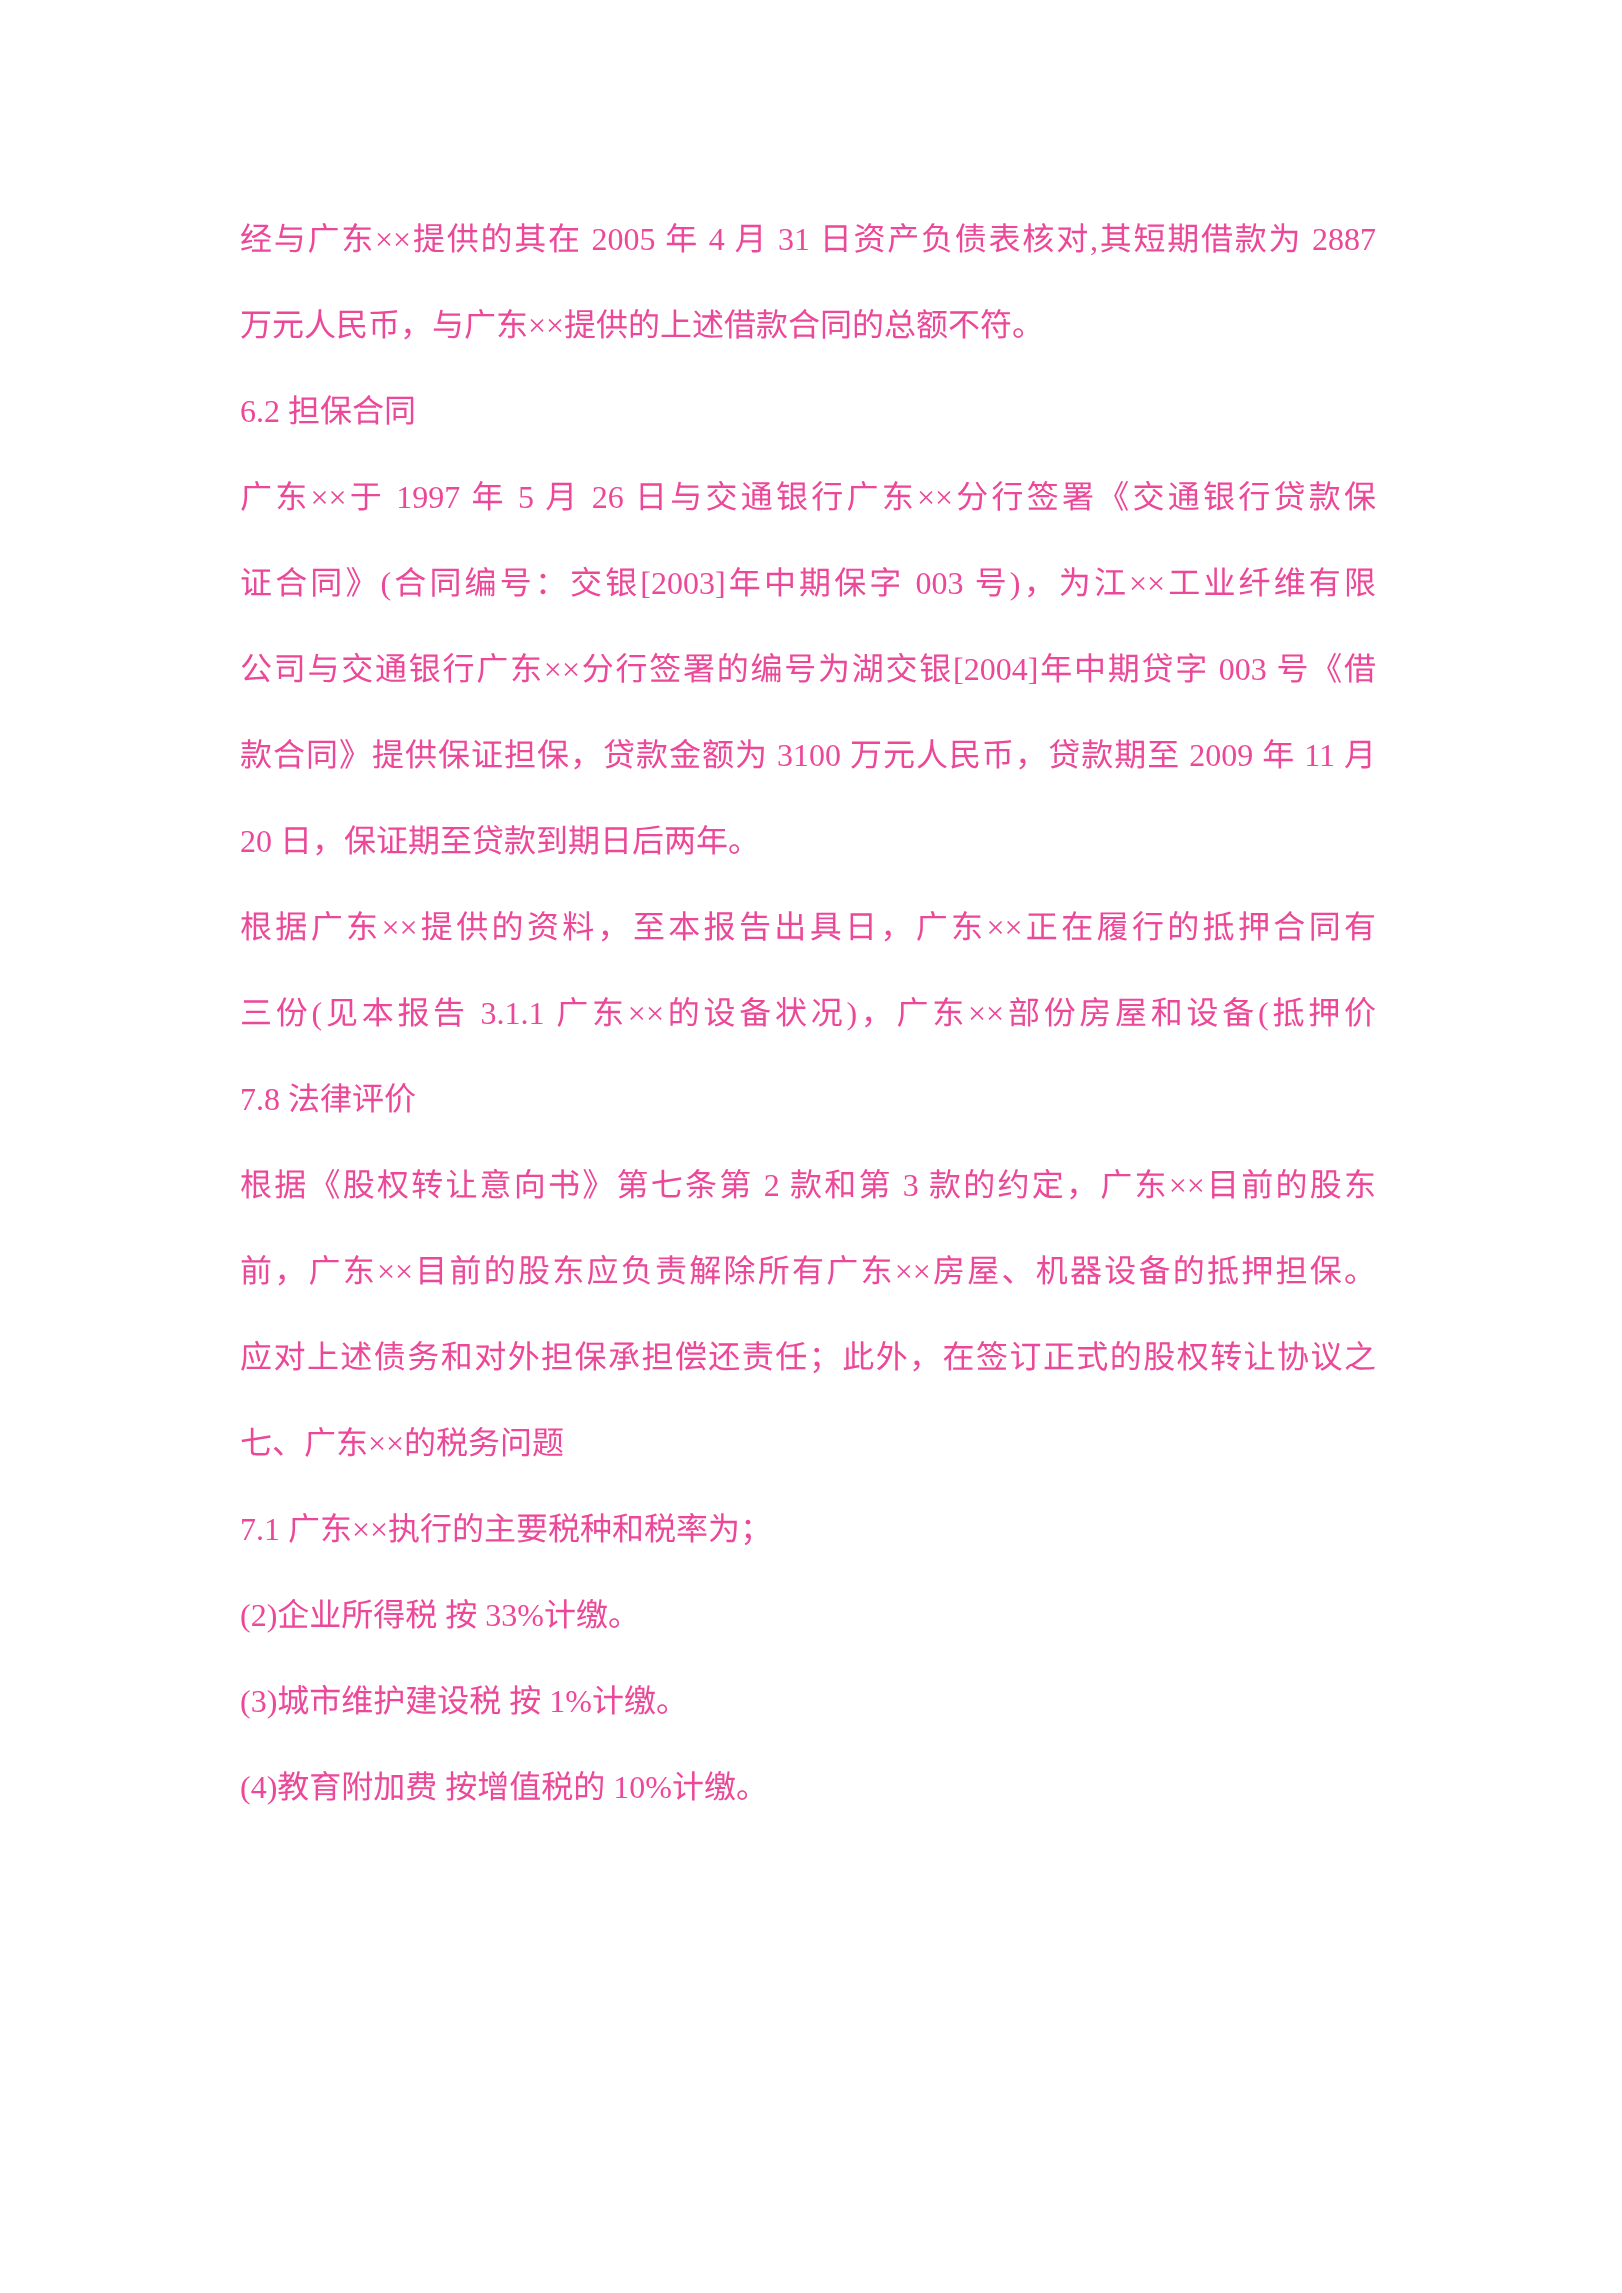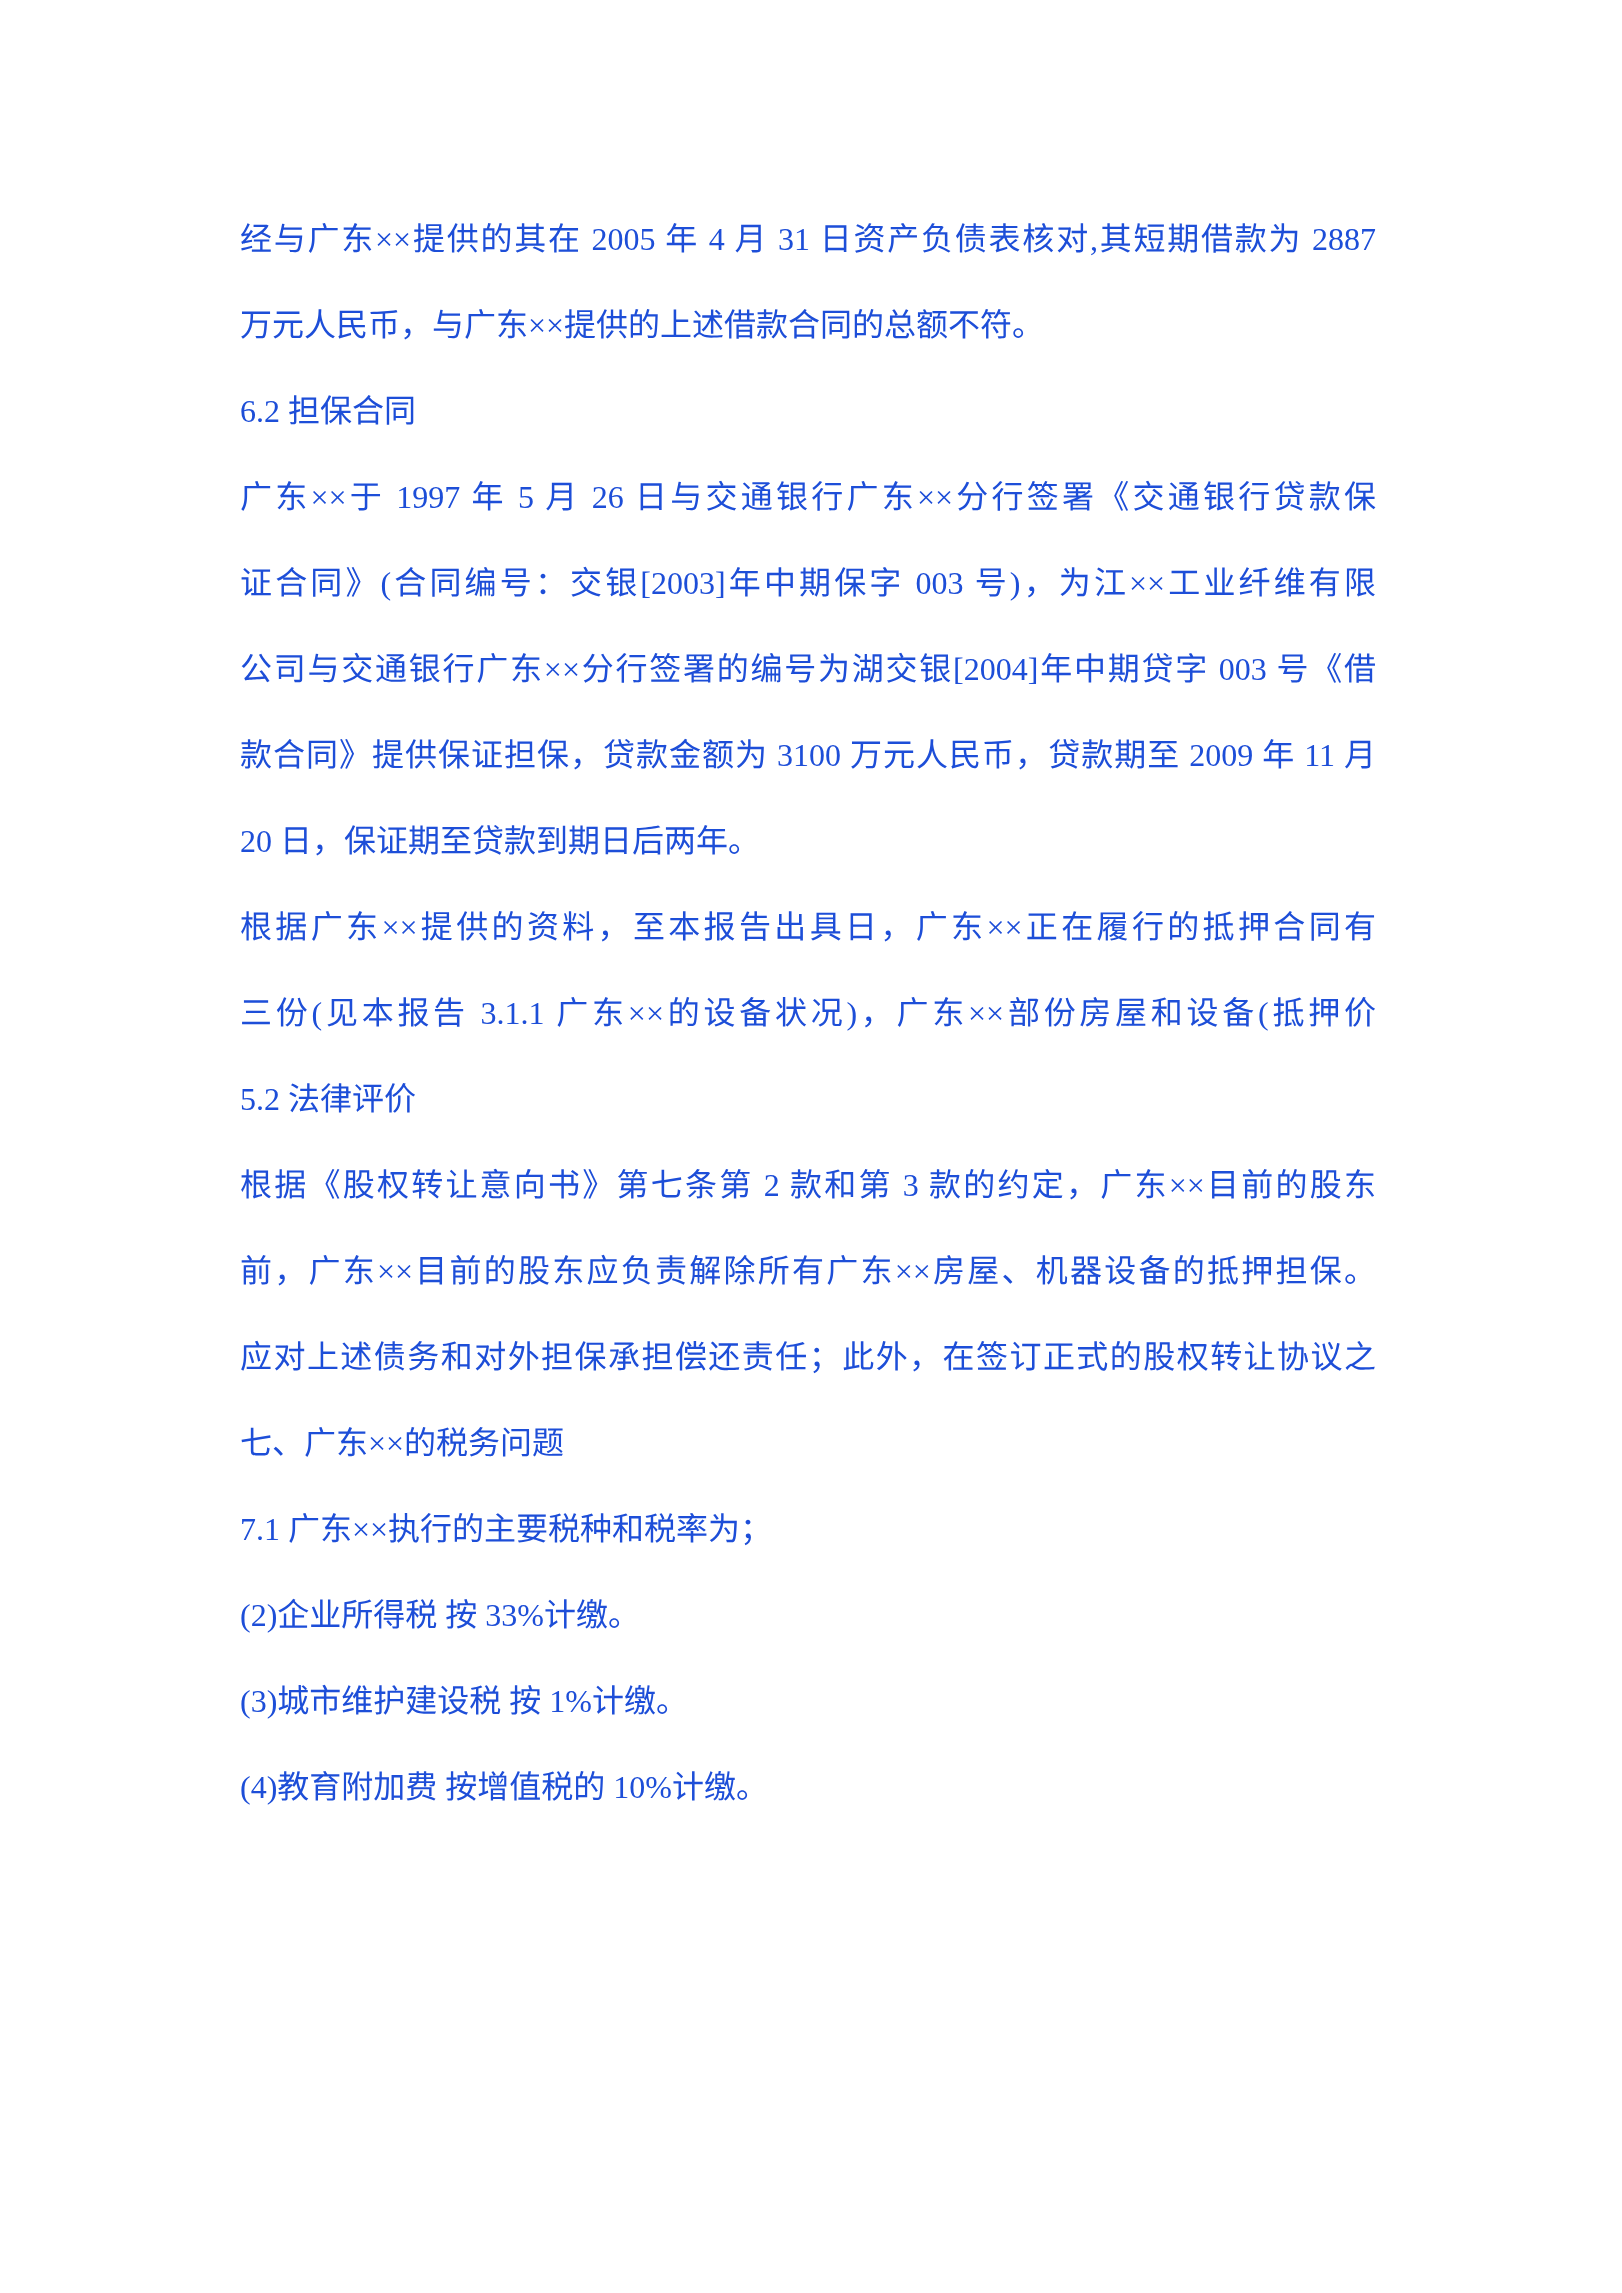--- a/index.html
+++ b/index.html
@@ -25,21 +25,21 @@
     position: absolute;
     left: 240px;
     top: 196px;
     width: 1136px;
     color: #000000;
   }
   .line {
     height: 86px;
     line-height: 86px;
     font-size: 32px;
-    color: #1d4ed8;
+    color: #ec4899;
     text-align: left;
     white-space: normal;
     overflow: visible;
   }
   .line.just {
     text-align: justify;
     text-align-last: justify;
     text-justify: inter-character;
   }
 </style>
@@ -51,21 +51,21 @@
     <div class="line just">经与广东××提供的其在 2005 年 4 月 31 日资产负债表核对,其短期借款为 2887</div>
     <div class="line">万元人民币，与广东××提供的上述借款合同的总额不符。</div>
     <div class="line">6.2 担保合同</div>
     <div class="line just">广东××于 1997 年 5 月 26 日与交通银行广东××分行签署《交通银行贷款保</div>
     <div class="line just">证合同》(合同编号：交银[2003]年中期保字 003 号)，为江××工业纤维有限</div>
     <div class="line just">公司与交通银行广东××分行签署的编号为湖交银[2004]年中期贷字 003 号《借</div>
     <div class="line just">款合同》提供保证担保，贷款金额为 3100 万元人民币，贷款期至 2009 年 11 月</div>
     <div class="line">20 日，保证期至贷款到期日后两年。</div>
     <div class="line just">根据广东××提供的资料，至本报告出具日，广东××正在履行的抵押合同有</div>
     <div class="line just">三份(见本报告 3.1.1 广东××的设备状况)，广东××部份房屋和设备(抵押价</div>
-    <div class="line">5.2 法律评价</div>
+    <div class="line">7.8 法律评价</div>
     <div class="line just">根据《股权转让意向书》第七条第 2 款和第 3 款的约定，广东××目前的股东</div>
     <div class="line just">前，广东××目前的股东应负责解除所有广东××房屋、机器设备的抵押担保。</div>
     <div class="line just">应对上述债务和对外担保承担偿还责任；此外，在签订正式的股权转让协议之</div>
     <div class="line">七、广东××的税务问题</div>
     <div class="line">7.1 广东××执行的主要税种和税率为；</div>
     <div class="line">(2)企业所得税 按 33%计缴。</div>
     <div class="line">(3)城市维护建设税 按 1%计缴。</div>
     <div class="line">(4)教育附加费 按增值税的 10%计缴。</div>
   </div>
 </div>

